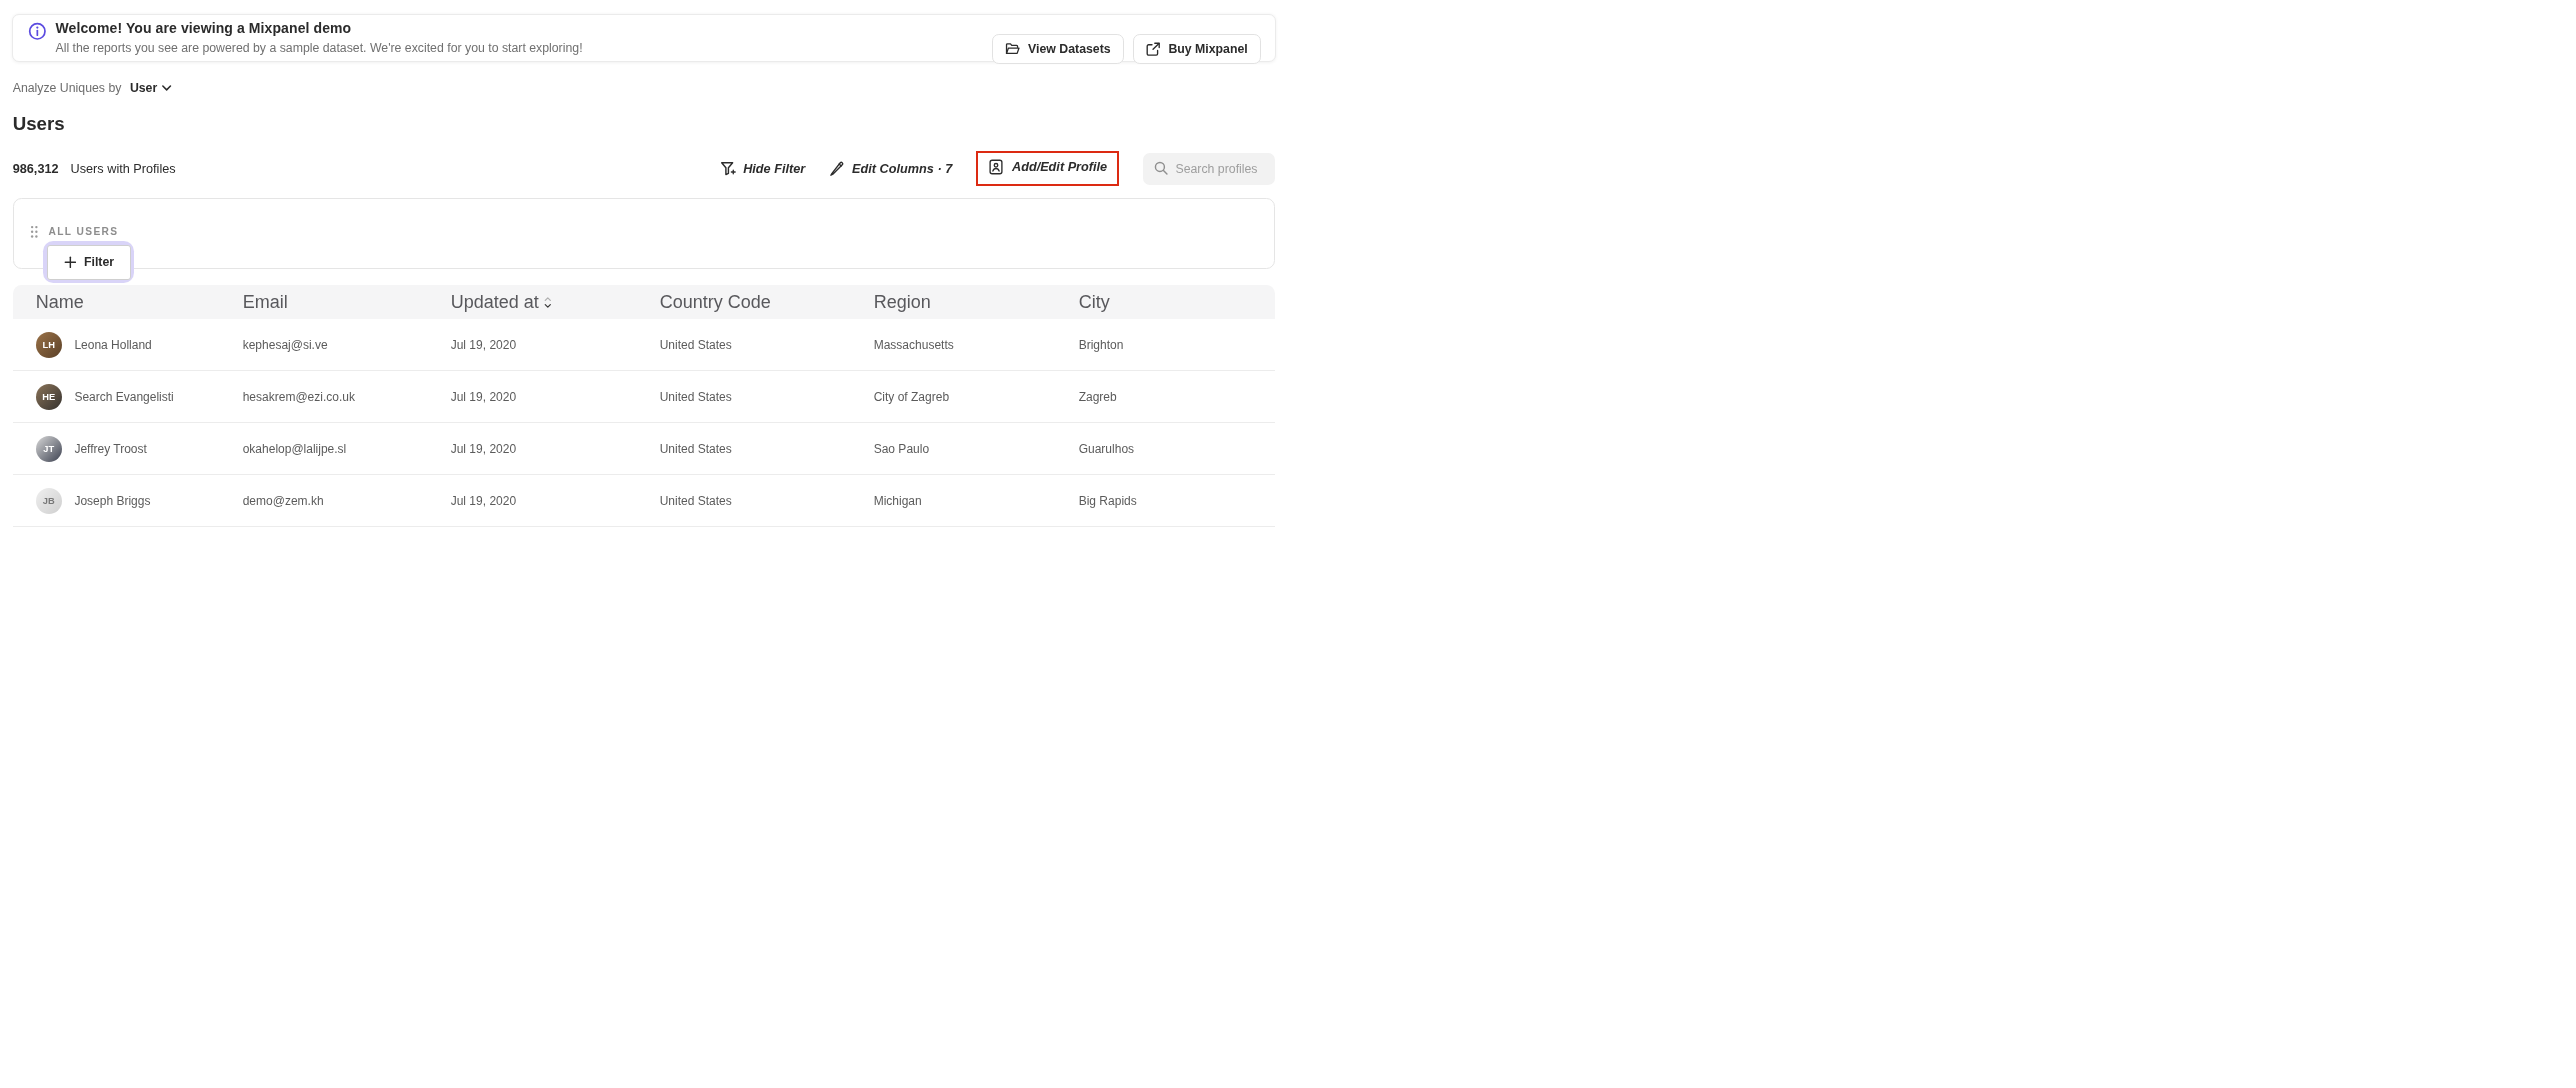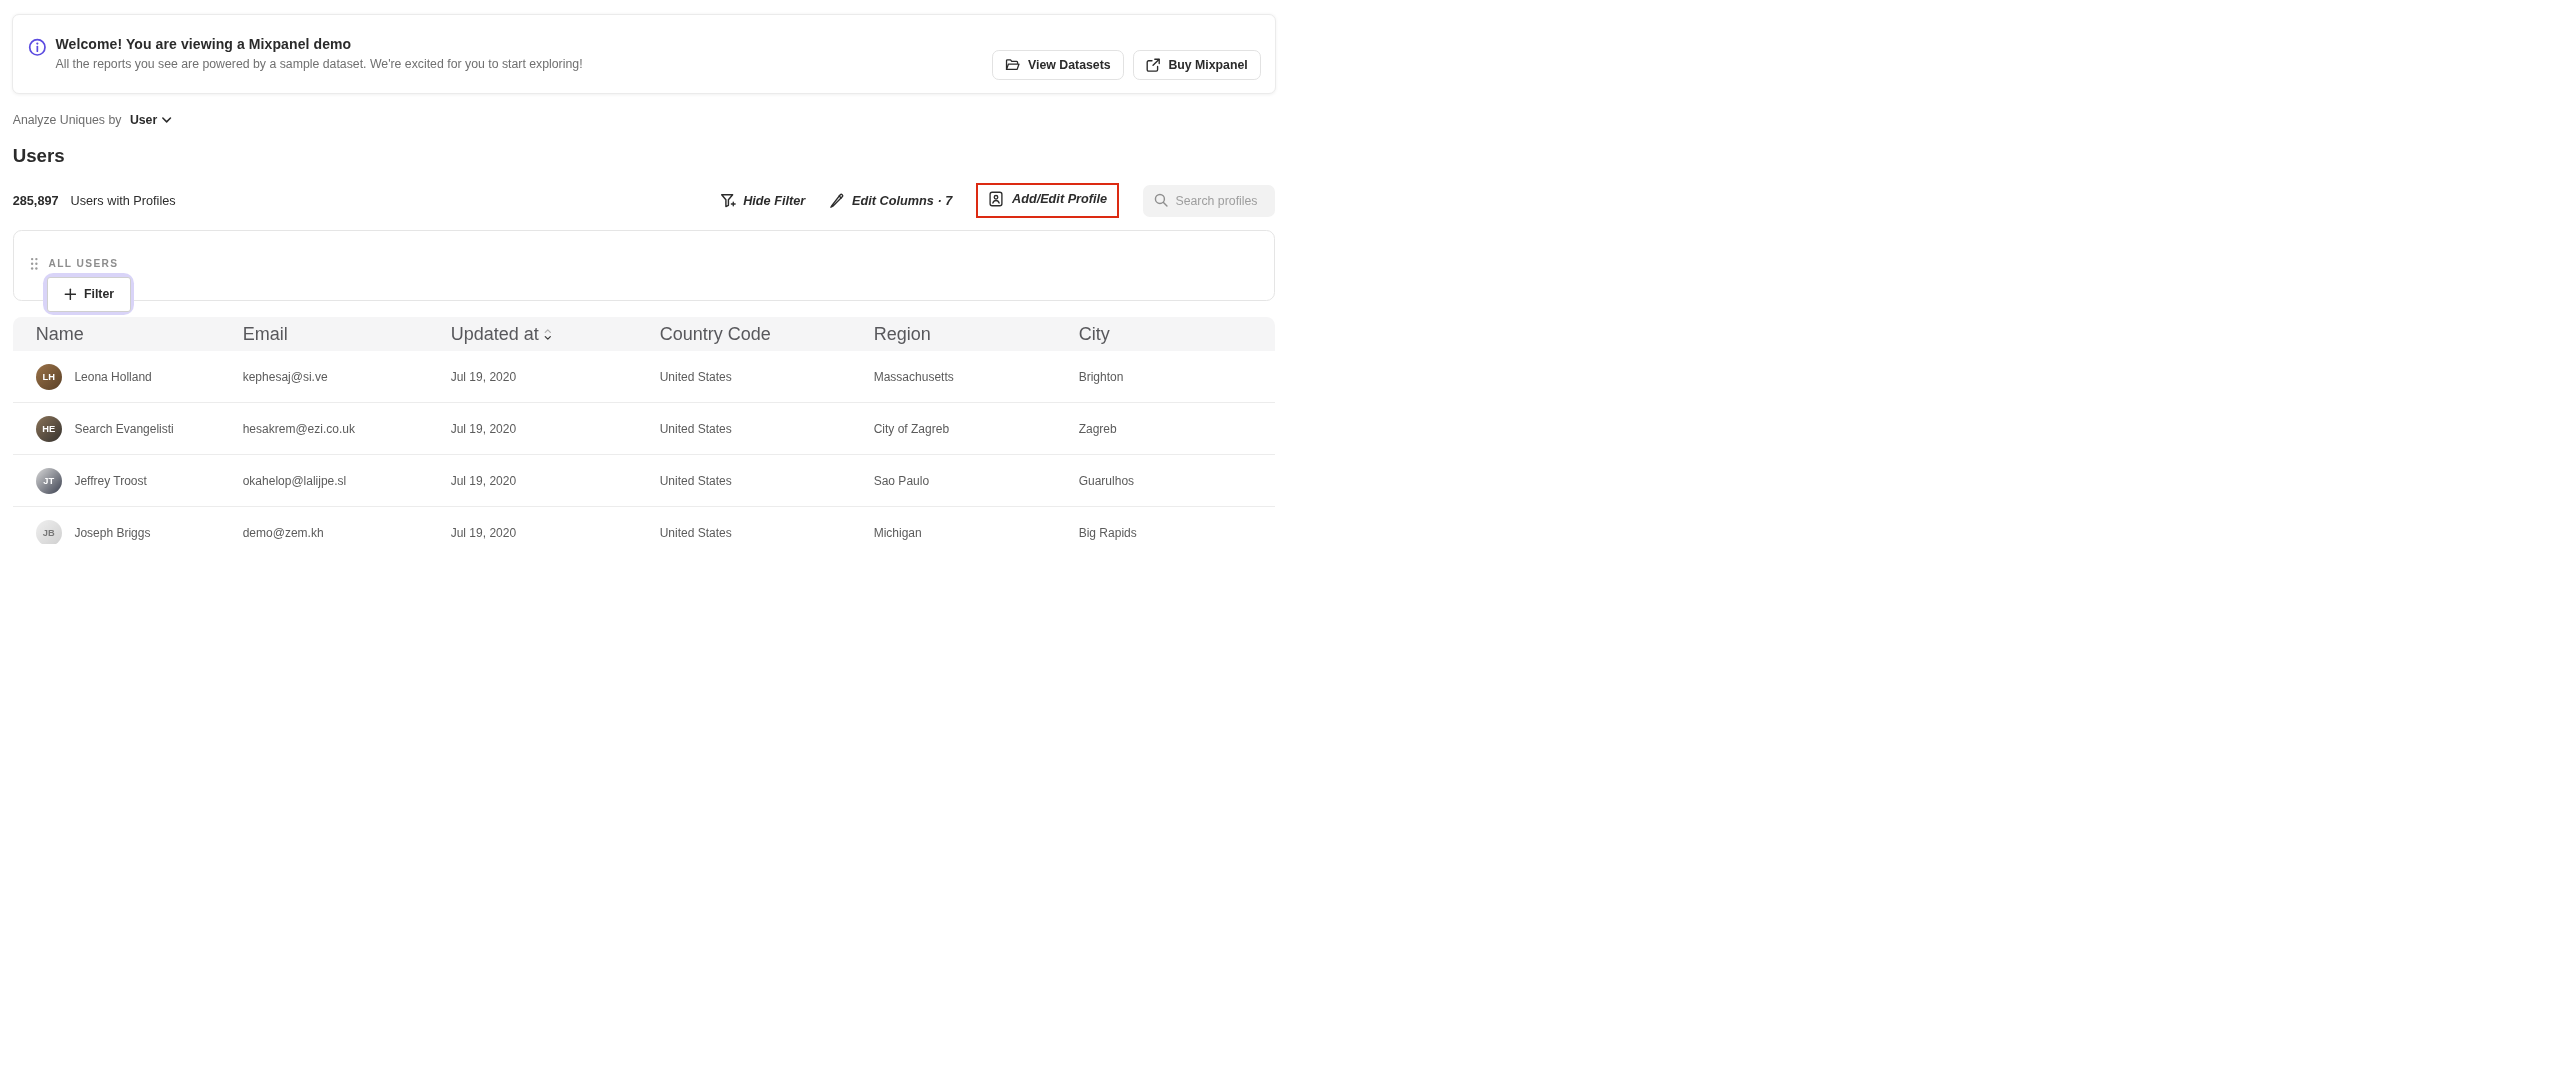--- a/index.html
+++ b/index.html
@@ -1,20 +1,20 @@
 <!DOCTYPE html>
 <html style="font-size:13.6px"><head>
 <meta charset="utf-8">
 <style>
   * { margin:0; padding:0; box-sizing:border-box; }
   html,body { width:1288px; height:544px; overflow:hidden; background:#ffffff;
     font-family:"Liberation Sans", sans-serif; color:#2c2c2c; }
 
   
-  .banner { margin:13.6px 12px 0 12px; height:80px; background:#fff;
+  .banner { margin:13.6px 12px 0 12px; height:48px; background:#fff;
     border:0.8px solid #ebebeb; border-radius:7px;
     box-shadow:0 0.8px 3.4px rgba(0,0,0,.06);
     display:flex; align-items:center; justify-content:space-between;
     padding:0 13.6px 0 15.3px; }
   .banner-left { display:flex; align-items:flex-start; gap:8.5px; }
   .info-ic { margin-top:1.7px; flex:0 0 auto; }
   .banner-title { font-size:14px; font-weight:700; color:#2b2b2b; letter-spacing:0.1px; }
   .banner-sub { font-size:12.3px; color:#707070; margin-top:5.1px; }
   .banner-btns { display:flex; gap:8.5px; }
   .btn { display:inline-flex; align-items:center; gap:7.6px; height:30px;
@@ -126,21 +126,21 @@
           <path d="M1 1.2l4.5 4.5L10 1.2"></path>
         </svg>
       </span>
     </button>
   </div>
 
   <h1 class="page-title">Users</h1>
 
   <div class="stats-toolbar">
     <div class="stats">
-      <span class="count">285,897</span>
+      <span class="count">986,312</span>
       <span>Users with Profiles</span>
     </div>
     <div class="toolbar">
       <button class="tool-btn">
         <span>
           <svg width="16" height="15.3" viewBox="0 0 19 18" fill="none" stroke="#2c2c2c" stroke-width="1.7" stroke-linecap="round" stroke-linejoin="round">
             <path d="M2 2h13l-5 6v6.5l-3 1.5V8L2 2z"></path>
             <path d="M13.5 13h4.5M15.75 10.8v4.4" stroke-width="1.6"></path>
           </svg>
         </span>

